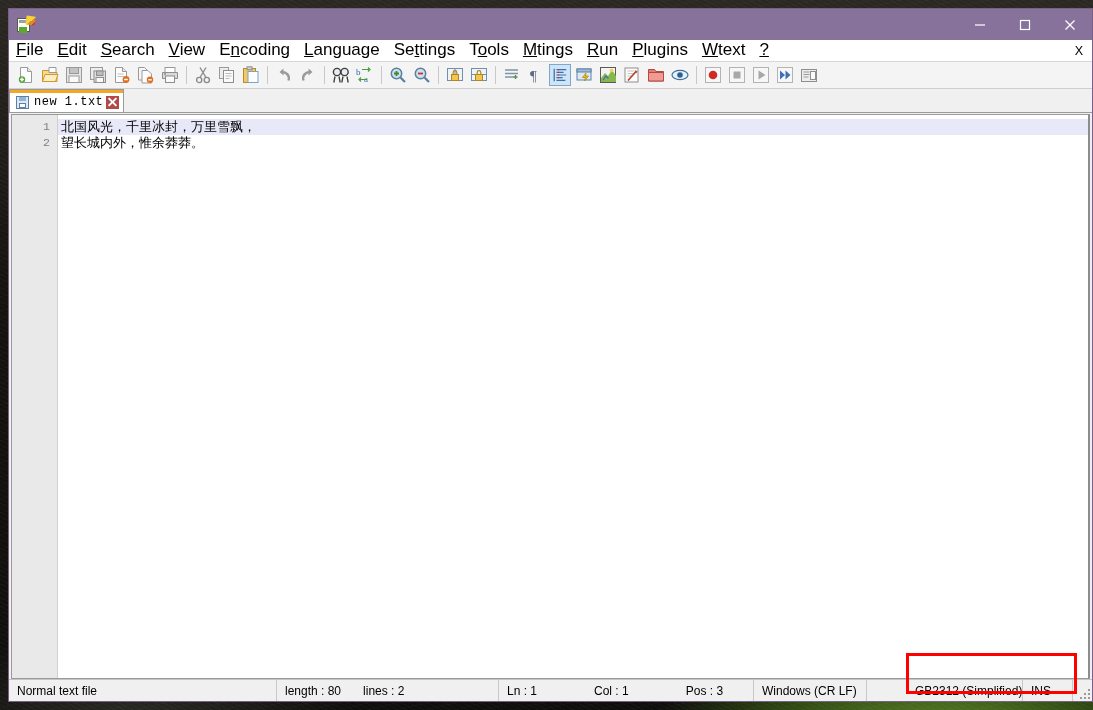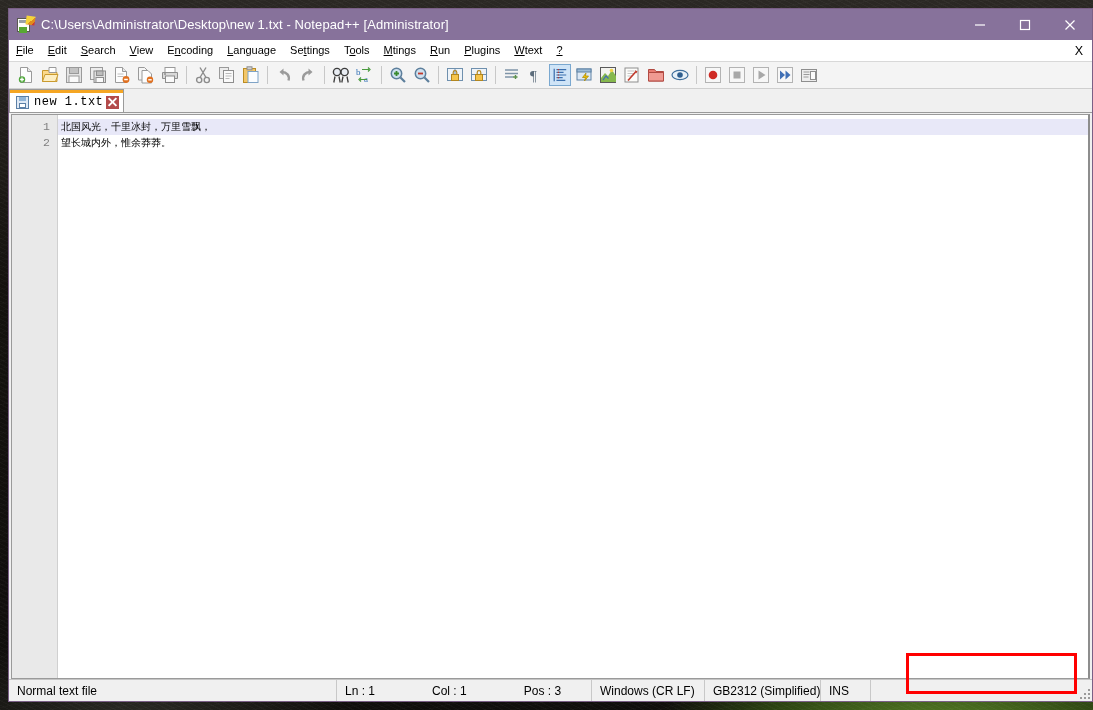--- a/index.html
+++ b/index.html
@@ -105,21 +105,21 @@
   #menubar {
     height: 21px;
     background: #ffffff;
     border-bottom: 1px solid #d8d8d8;
     display: flex;
     align-items: center;
     flex: 0 0 auto;
     position: relative;
   }
   .menu-item {
-    font-size: 11px;
+    font-size: 17px;
     color: #000;
     padding: 2px 7px 3px 7px;
     white-space: nowrap;
     line-height: 14px;
   }
   .menu-item .u { text-decoration: underline; }
   #menu-close {
     position: absolute;
     right: 9px;
     font-size: 12.5px;
@@ -259,21 +259,21 @@
   #code {
     flex: 1 1 auto;
     padding-top: 4px;
     position: relative;
     overflow: hidden;
   }
   .code-line {
     height: 16px;
     line-height: 16px;
     font-family: "DejaVu Sans", sans-serif;
-    font-size: 10px;
+    font-size: 13px;
     color: #000;
     white-space: pre;
     padding-left: 3px;
     position: relative;
   }
   .code-line.current {
     background: #e8e8f8;
   }
   #caret {
     position: absolute;
@@ -300,25 +300,25 @@
     display: flex;
     align-items: center;
     padding-left: 8px;
     border-right: 1px solid #c8c8c8;
     box-sizing: border-box;
     white-space: nowrap;
     overflow: hidden;
   }
   .sb-cell:last-child { border-right: none; }
   .sb-sub { margin-right: 22px; }
-  #sb-filetype { width: 328px; }
+  #sb-filetype { width: 268px; }
   #sb-lenlines { width: 222px; }
   #sb-position  { width: 255px; gap: 35px; }
   #sb-eol       { width: 113px; }
-  #sb-encoding  { width: 116px; }
+  #sb-encoding  { width: 116px; margin-left: 40px; }
   #sb-insert    { width: 50px; }
   #sb-grip {
     position: absolute;
     right: 2px; bottom: 2px;
     width: 12px; height: 12px;
   }
   #sb-grip i {
     position: absolute;
     width: 2px; height: 2px;
     background: #9a9a9a;
@@ -343,21 +343,20 @@
 <div id="desktop"></div>
 
 <div id="window">
 
   <div id="titlebar">
     <span class="app-icon">
       <span class="pad"></span>
       <span class="leaf"></span>
       <span class="pencil"></span>
     </span>
-    <span id="title-text">C:\Users\Administrator\Desktop\new 1.txt - Notepad++ [Administrator]</span>
 
     <div id="win-controls">
       <div class="win-btn">
         <svg width="12" height="12" viewBox="0 0 12 12">
             <line x1="1" y1="6" x2="11" y2="6" stroke="#fff" stroke-width="1.2"></line>
           </svg>
       </div>
       <div class="win-btn">
         <svg width="12" height="12" viewBox="0 0 12 12">
             <rect x="1.5" y="1.5" width="9" height="9" fill="none" stroke="#fff" stroke-width="1.2"></rect>
@@ -673,20 +672,24 @@
       <div id="code">
         <div id="caret"></div>
         <div class="code-line current">北国风光，千里冰封，万里雪飘，</div>
         <div class="code-line">望长城内外，惟余莽莽。</div>
       </div>
     </div>
   </div>
 
   <div id="statusbar">
     <div class="sb-cell" id="sb-filetype">Normal text file</div>
+    <div class="sb-cell" id="sb-lenlines">
+      <span class="sb-sub">length : 80</span>
+      <span>lines : 2</span>
+    </div>
     <div class="sb-cell" id="sb-position">
       <span class="sb-sub">Ln : 1</span>
       <span class="sb-sub">Col : 1</span>
       <span>Pos : 3</span>
     </div>
     <div class="sb-cell" id="sb-eol">Windows (CR LF)</div>
     <div class="sb-cell" id="sb-encoding">GB2312 (Simplified)</div>
     <div class="sb-cell" id="sb-insert">INS</div>
     <div id="sb-grip">
       <i style="right:0;bottom:0"></i>

